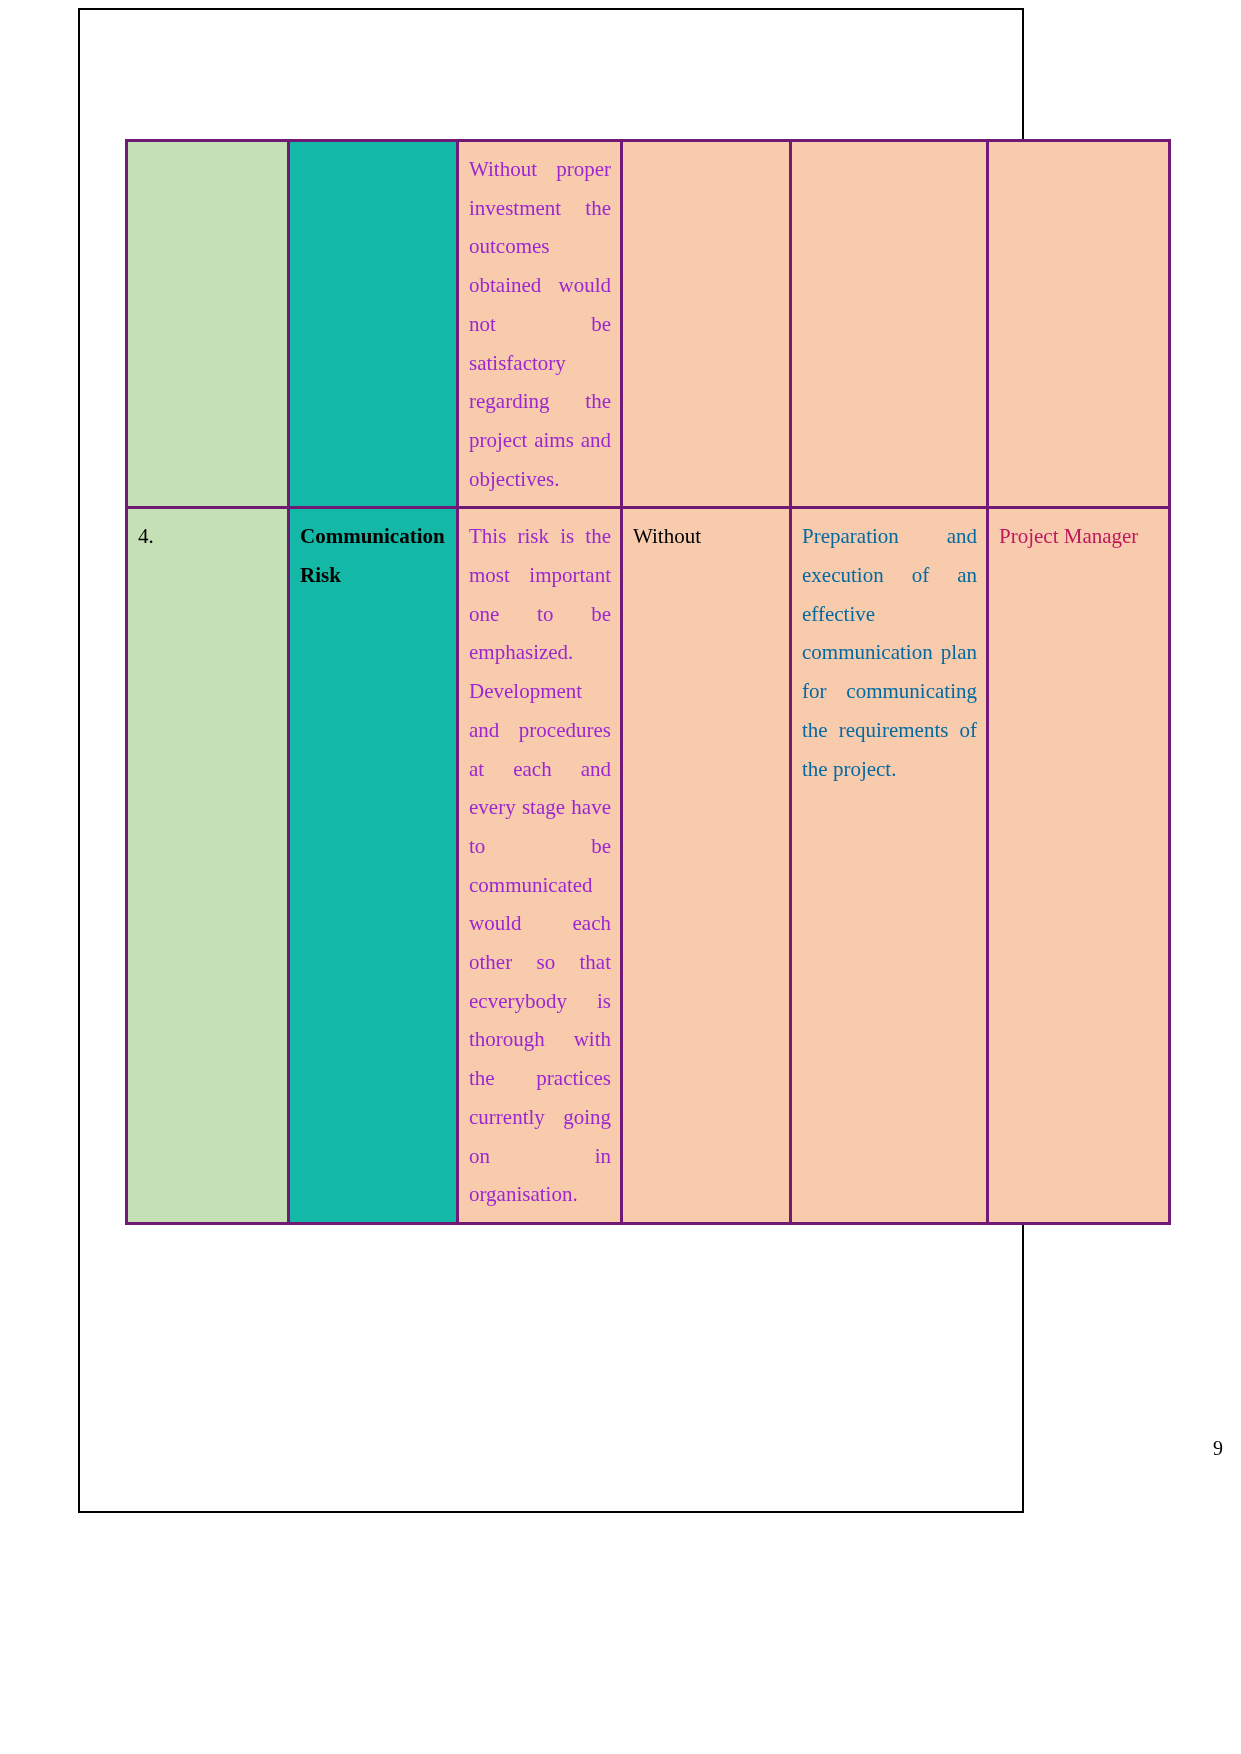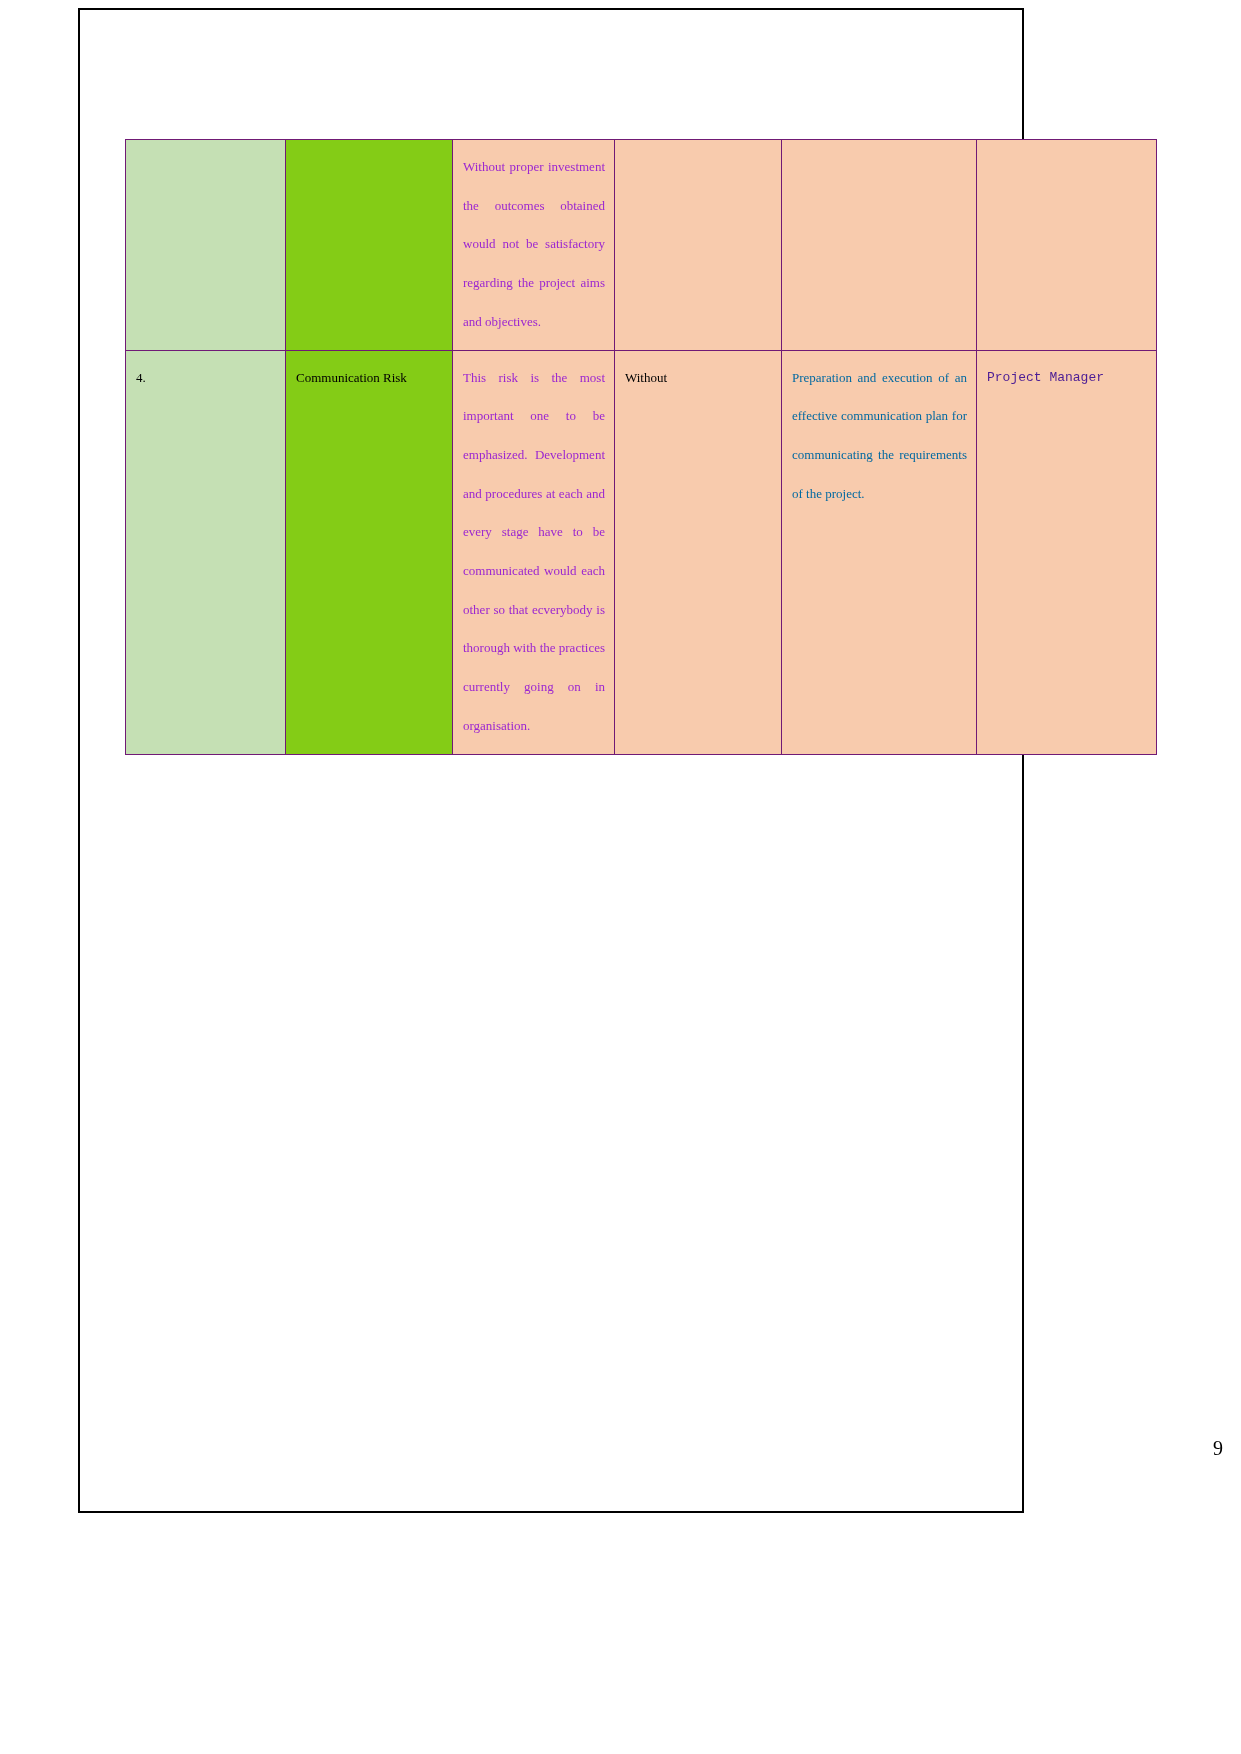--- a/index.html
+++ b/index.html
@@ -37,66 +37,66 @@
   table.risk-table {
     position: absolute;
     left: 125px;
     top: 139px;
     width: 911px;
     border-collapse: collapse;
     table-layout: fixed;
   }
 
   table.risk-table td {
-    border: 1px solid #701a75;
+    border: 3px solid #701a75;
     vertical-align: top;
     padding: 8px 9px 8px 10px;
-    font-size: 13px;
+    font-size: 21px;
     line-height: 38.7px;
     text-align: justify;
     text-justify: inter-word;
     word-wrap: break-word;
     overflow-wrap: break-word;
     hyphens: none;
   }
 
   td.col-sn {
     width: 140px;
     background: #c5e0b4;
     text-align: center;
     color: #000000;
   }
   td.col-risk {
     width: 147px;
-    background: #84cc16;
+    background: #14b8a6;
     color: #000000;
     text-align: left;
+    font-weight: bold;
   }
   td.col-desc {
     width: 142px;
     background: #f8cbad;
     color: #9c27d0;
   }
   td.col-impact {
     width: 147px;
     background: #f8cbad;
     color: #000000;
     text-align: left;
   }
   td.col-mitig {
     width: 175px;
     background: #f8cbad;
     color: #0369a1;
   }
   td.col-owner {
     width: 160px;
     background: #f8cbad;
-    color: #4c1d95;
+    color: #be185d;
     text-align: left;
-    font-family: Liberation Mono, monospace;
   }
 
   td.empty-cell { padding-top: 8px; }
 
   .cell-text { display: block; }
   .cell-text.nojust { text-align: left; }
 
   .page-number {
     position: absolute;
     right: 0px;

